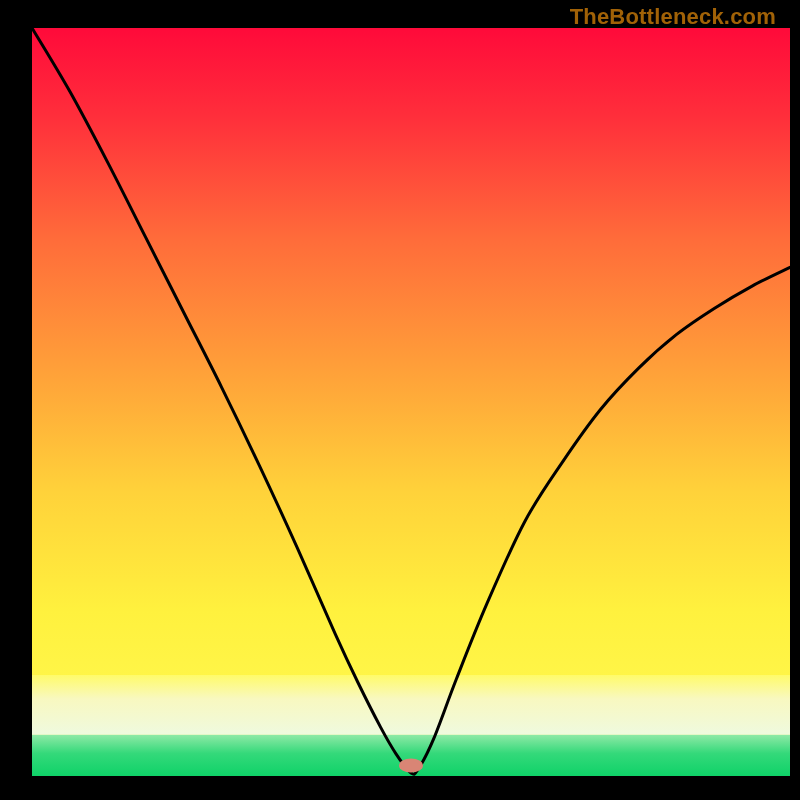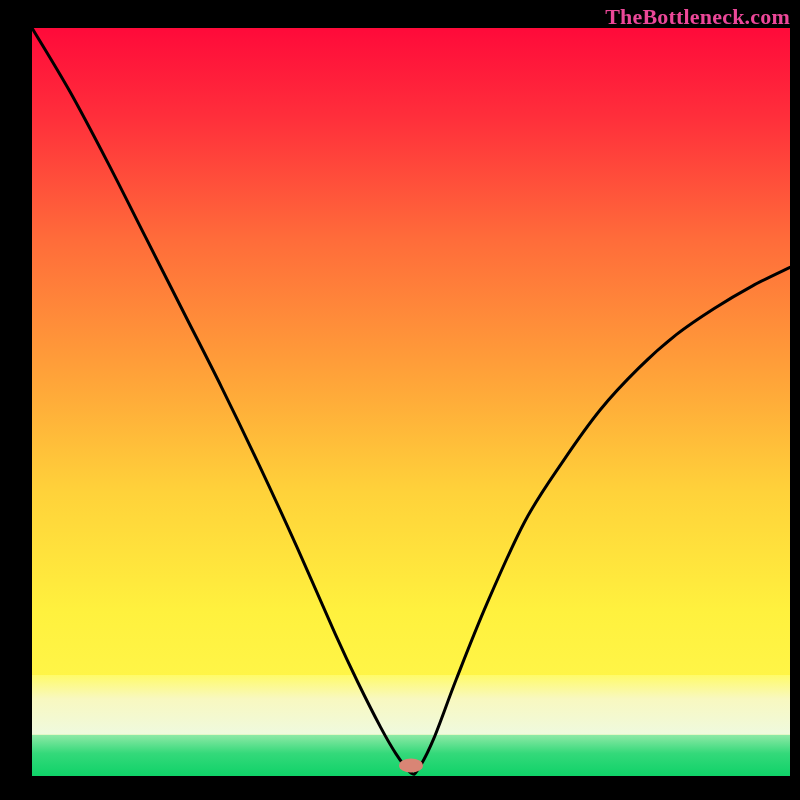--- a/index.html
+++ b/index.html
@@ -12,25 +12,25 @@
   }
   .frame {
     position: relative;
     width: 800px;
     height: 800px;
     background: #000;
   }
   .watermark {
     position: absolute;
     top: 4px;
-    right: 10px;
-    font-family: Liberation Serif, serif;
+    right: 24px;
+    font-family: Liberation Sans, sans-serif;
     font-size: 22px;
     font-weight: 600;
-    color: #ec4899;
+    color: #a16207;
     letter-spacing: 0.2px;
     z-index: 20;
   }
   svg {
     position: absolute;
     top: 0;
     left: 0;
     display: block;
   }
 </style>

